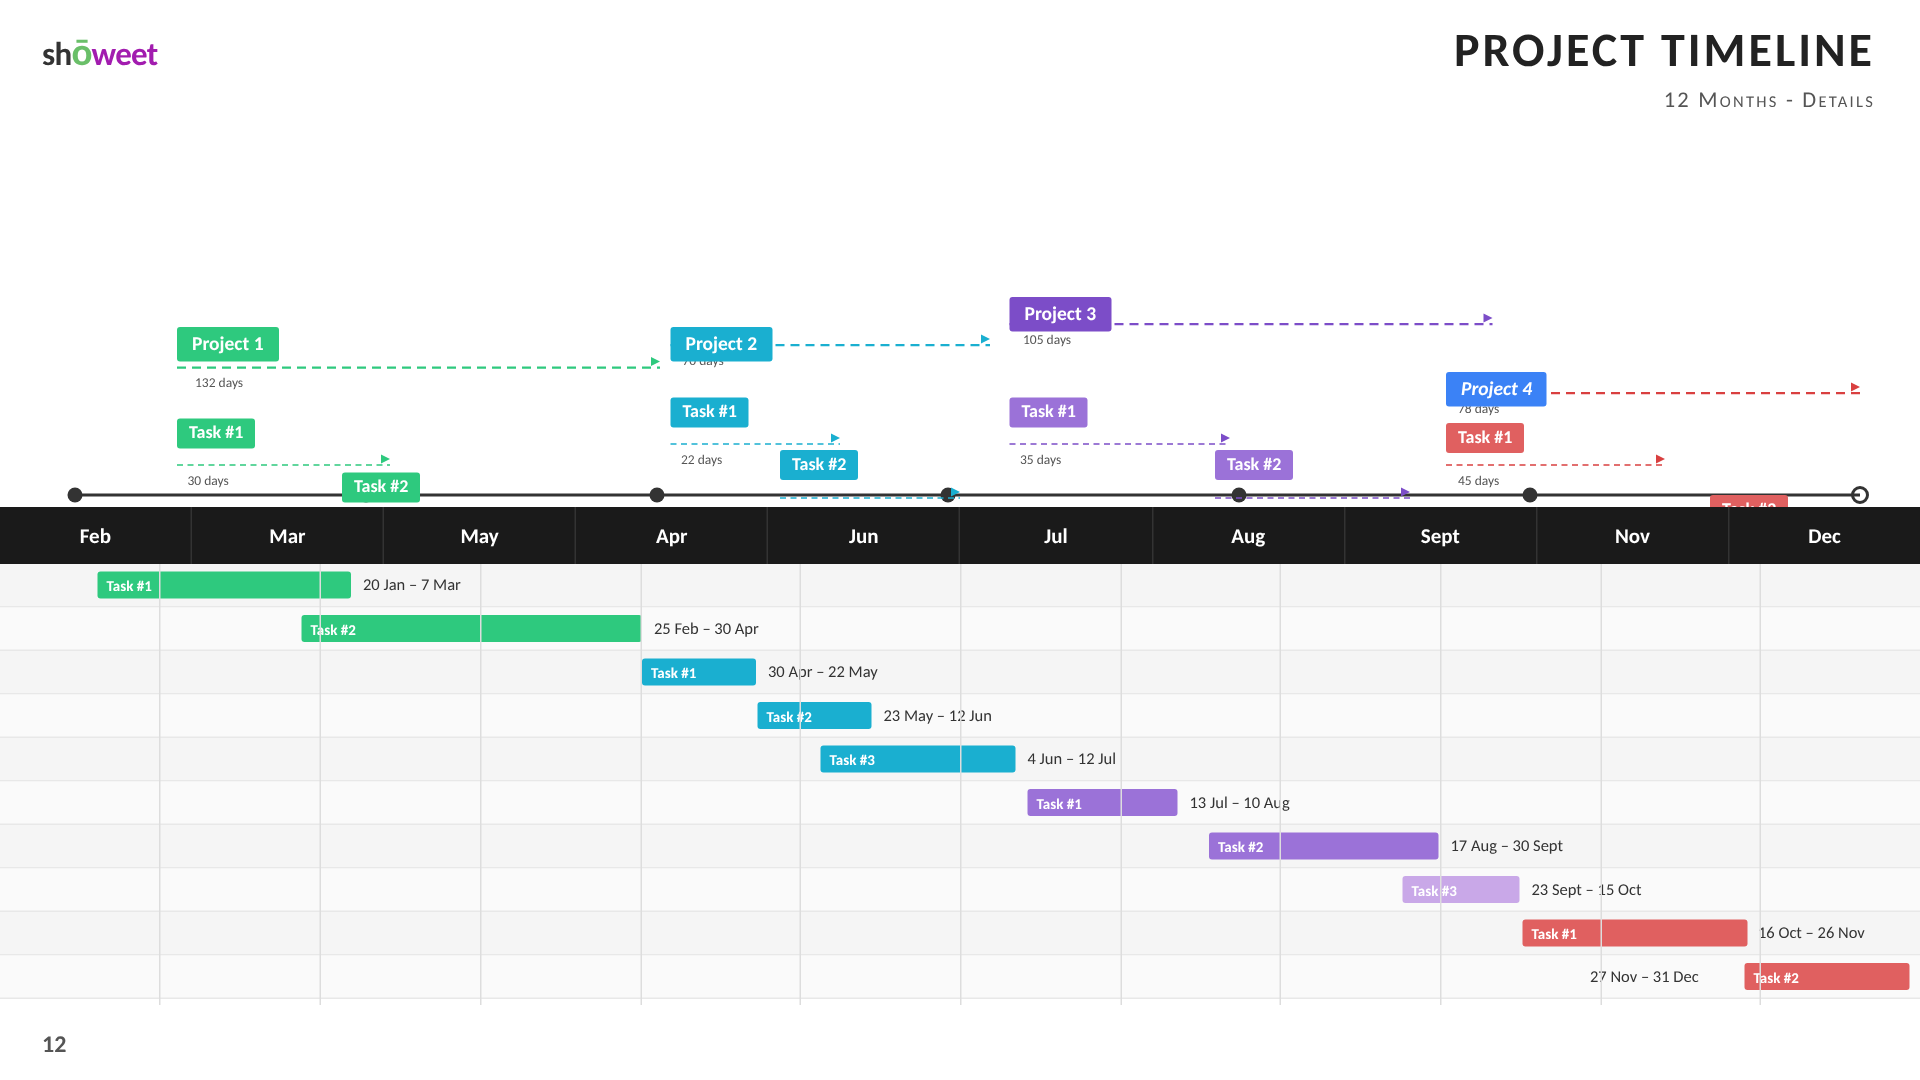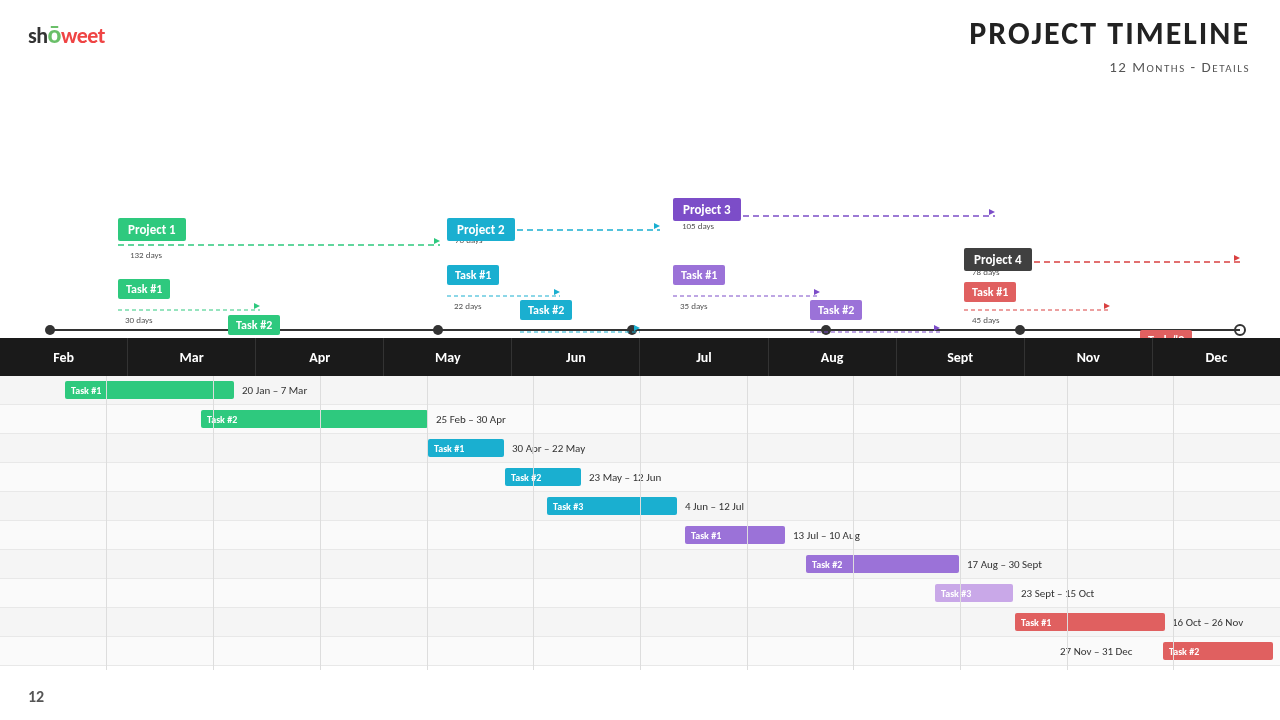--- a/index.html
+++ b/index.html
@@ -17,21 +17,21 @@
       position: absolute;
       top: 18px;
       left: 28px;
       font-size: 22px;
       font-weight: bold;
       color: #333;
       letter-spacing: -0.5px;
     }
     .logo-sh { color: #333; }
     .logo-dot { color: #6abf69; font-size: 26px; }
-    .logo-weet { color: #ef4444; }
+    .logo-weet { color: #a21caf; }
 
     
     .page-title {
       position: absolute;
       top: 14px;
       right: 30px;
       font-size: 32px;
       font-weight: 900;
       color: #222;
       text-transform: uppercase;
@@ -238,21 +238,21 @@
 <div style="position:absolute;top:218px;left:118px;">
   <div class="proj-box" style="background:#2ec97e;">Project 1</div>
 </div>
 <div style="position:absolute;top:218px;left:447px;">
   <div class="proj-box" style="background:#1aafd0;">Project 2</div>
 </div>
 <div style="position:absolute;top:198px;left:673px;">
   <div class="proj-box" style="background:#7c4dc8;">Project 3</div>
 </div>
 <div style="position:absolute;top:248px;left:964px;">
-  <div class="proj-box" style="background:#404040;">Project 4</div>
+  <div class="proj-box" style="background:#3b82f6;font-style:italic;">Project 4</div>
 </div>
 
 <div style="position:absolute;top:279px;left:118px;">
   <div class="proj-box" style="background:#2ec97e;font-size:12px;padding:3px 8px;">Task #1</div>
 </div>
 
 <div style="position:absolute;top:315px;left:228px;">
   <div class="proj-box" style="background:#2ec97e;font-size:12px;padding:3px 8px;">Task #2</div>
 </div>
 
@@ -284,22 +284,22 @@
   <div class="proj-box" style="background:#e06060;font-size:12px;padding:3px 8px;">Task #1</div>
 </div>
 
 <div style="position:absolute;top:330px;left:1140px;">
   <div class="proj-box" style="background:#e06060;font-size:12px;padding:3px 8px;">Task #2</div>
 </div>
 
 <div class="month-header">
   <div class="month-cell">Feb</div>
   <div class="month-cell">Mar</div>
+  <div class="month-cell">May</div>
   <div class="month-cell">Apr</div>
-  <div class="month-cell">May</div>
   <div class="month-cell">Jun</div>
   <div class="month-cell">Jul</div>
   <div class="month-cell">Aug</div>
   <div class="month-cell">Sept</div>
   <div class="month-cell">Nov</div>
   <div class="month-cell">Dec</div>
 </div>
 
 <div class="gantt-lower">
 

